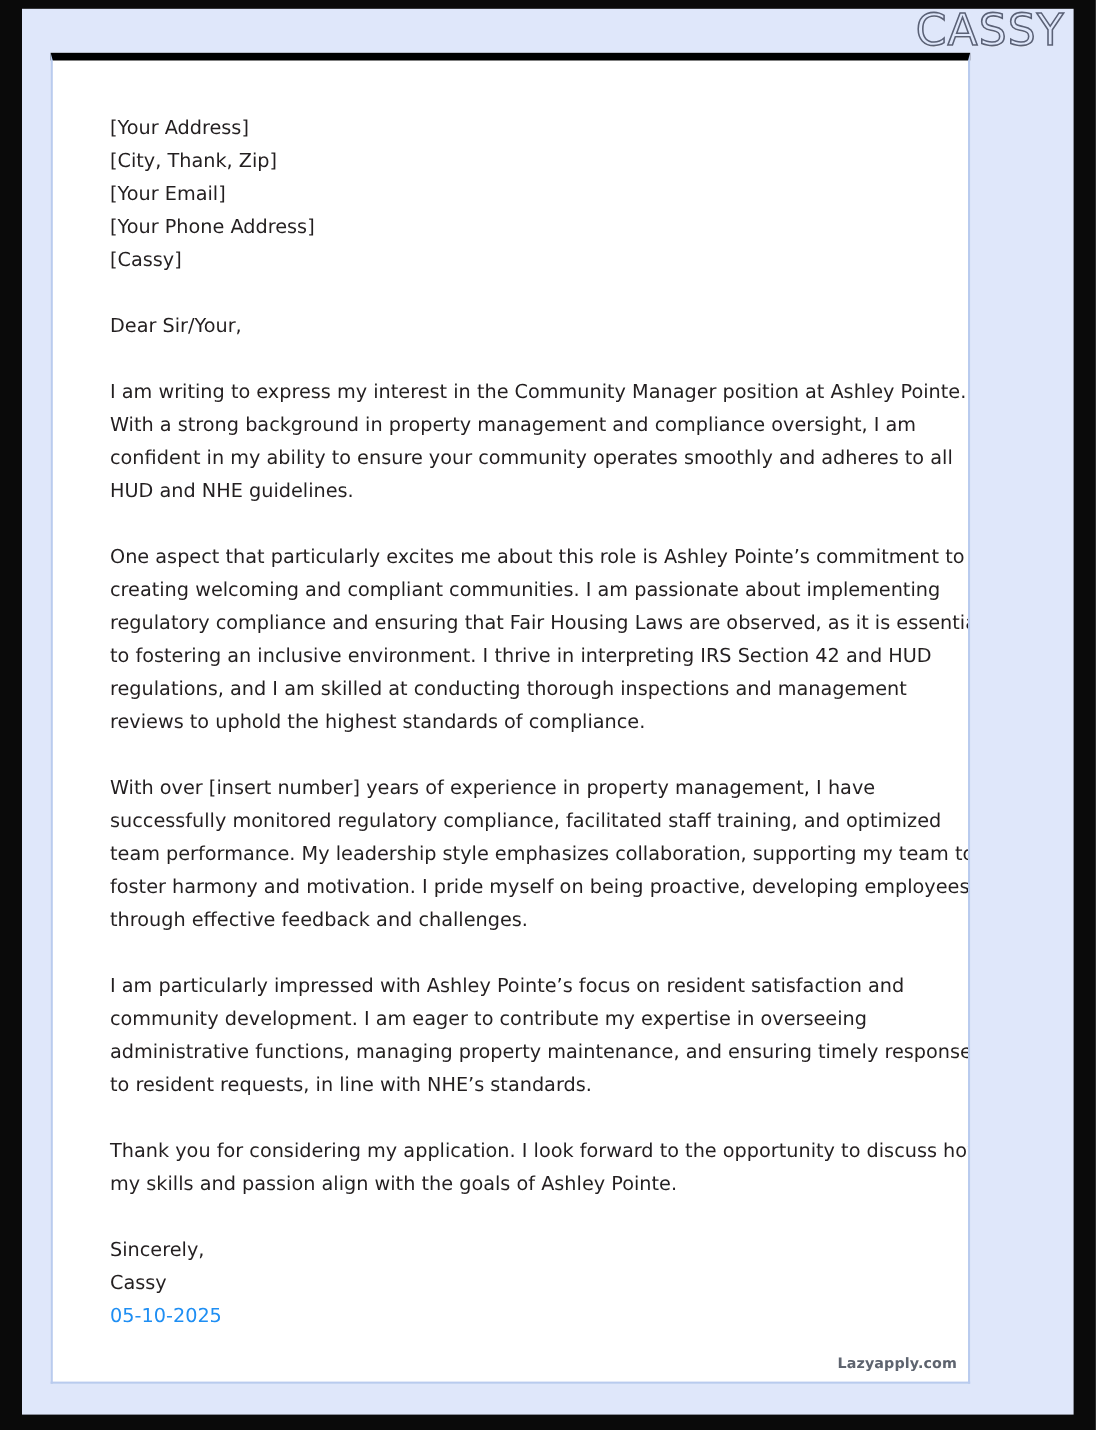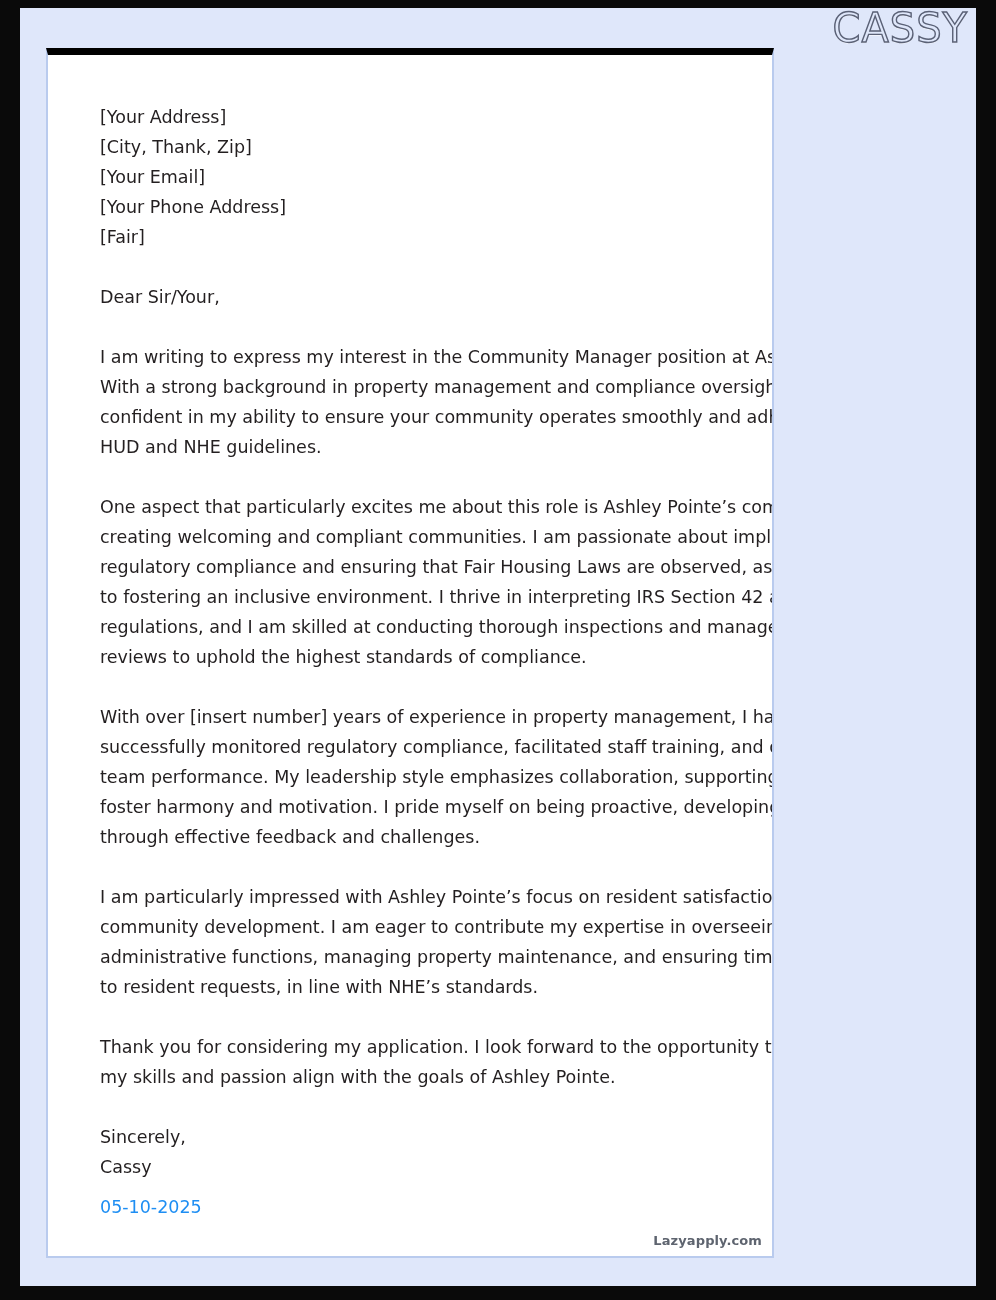--- a/index.html
+++ b/index.html
@@ -60,21 +60,21 @@
     -webkit-text-stroke: 1.4px #5a6176;
     text-shadow: 0 1px 0 #ffffff;
     user-select: none;
   }
 
   
   .letter-card {
     position: absolute;
     left: 46px;
     top: 48px;
-    width: 728px;
+    width: 836px;
     height: 1210px;
     background: #ffffff;
     border-top: 7px solid #000000;
     border-left: 2px solid #b9cbee;
     border-right: 2px solid #b9cbee;
     border-bottom: 2px solid #b9cbee;
     box-sizing: border-box;
     overflow: hidden;
   }
 
@@ -109,21 +109,20 @@
 
   .signoff {
     margin: 30px 0 0 0;
   }
   .signoff-line {
     display: block;
   }
 
   .date-stamp {
     display: block;
-    margin-top: 10px;
     color: #1e8ef3;
   }
 
   
   .footer-mark {
     position: absolute;
     right: 10px;
     bottom: 8px;
     font-size: 13px;
     color: #5e646f;
@@ -142,21 +141,21 @@
   </div>
 
   <div class="letter-card">
     <div class="letter-body doc-text">
 
       <div class="addr-block">
         <span class="addr-line">[Your Address]</span>
         <span class="addr-line">[City, Thank, Zip]</span>
         <span class="addr-line">[Your Email]</span>
         <span class="addr-line">[Your Phone Address]</span>
-        <span class="addr-line">[Fair]</span>
+        <span class="addr-line">[Cassy]</span>
       </div>
 
       <p class="salutation">Dear Sir/Your,</p>
 
       <p class="para">I am writing to express my interest in the Community Manager position at Ashley Pointe. With a strong background in property management and compliance oversight, I am confident in my ability to ensure your community operates smoothly and adheres to all HUD and NHE guidelines.</p>
 
       <p class="para">One aspect that particularly excites me about this role is Ashley Pointe’s commitment to creating welcoming and compliant communities. I am passionate about implementing regulatory compliance and ensuring that Fair Housing Laws are observed, as it is essential to fostering an inclusive environment. I thrive in interpreting IRS Section 42 and HUD regulations, and I am skilled at conducting thorough inspections and management reviews to uphold the highest standards of compliance.</p>
 
       <p class="para">With over [insert number] years of experience in property management, I have successfully monitored regulatory compliance, facilitated staff training, and optimized team performance. My leadership style emphasizes collaboration, supporting my team to foster harmony and motivation. I pride myself on being proactive, developing employees through effective feedback and challenges.</p>
 

